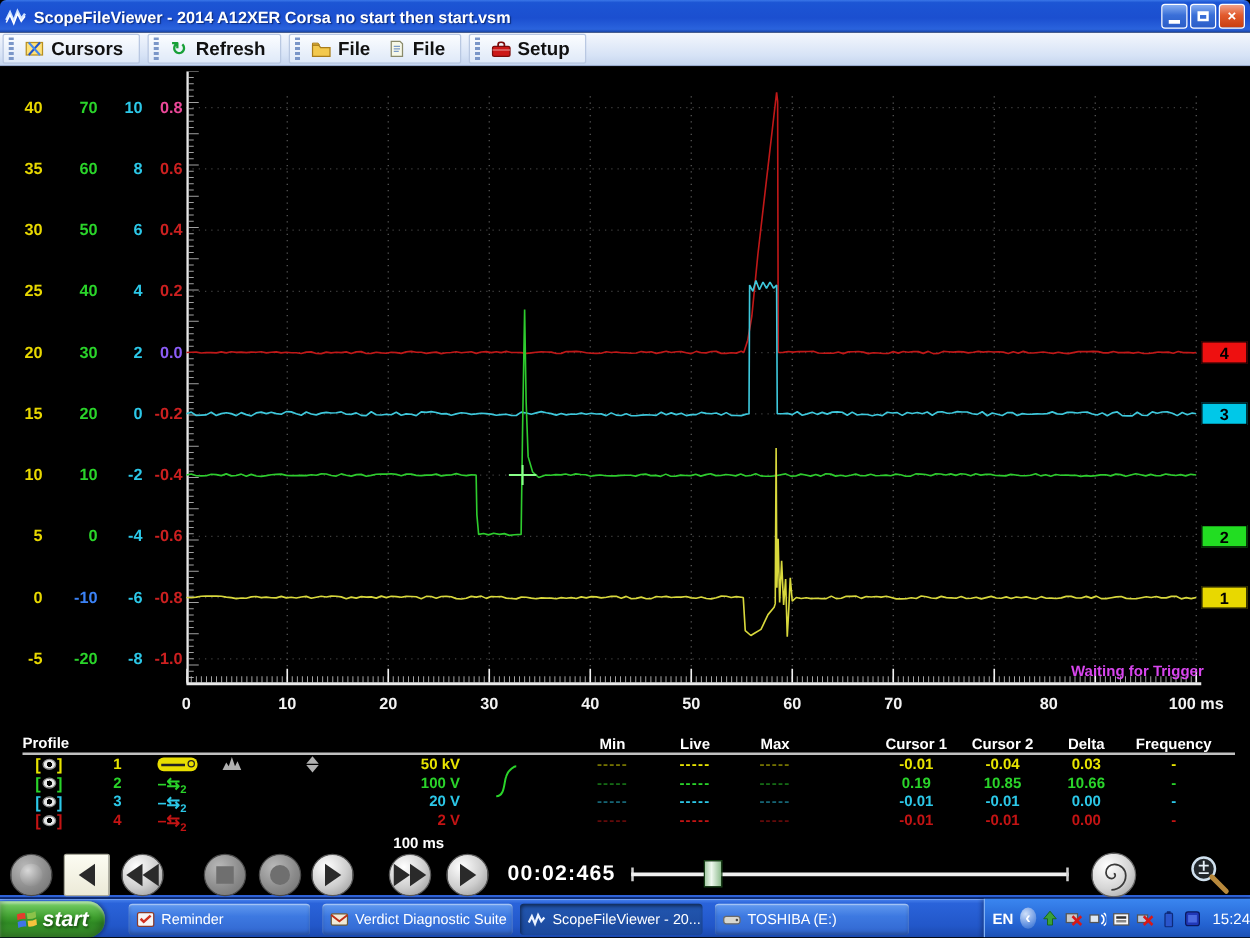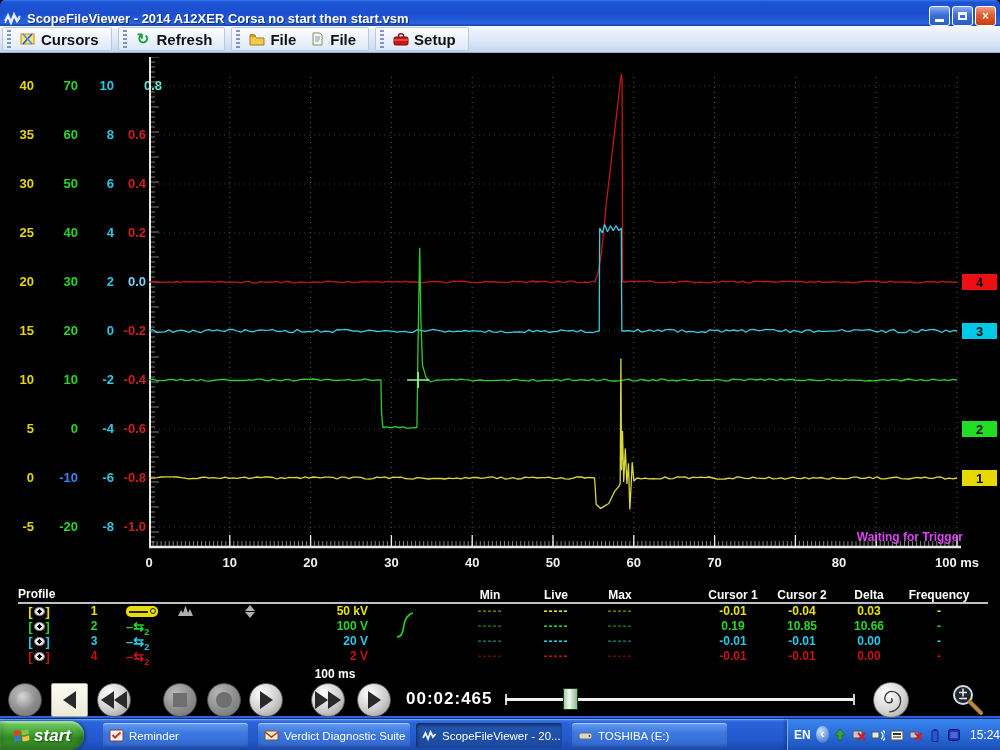--- a/index.html
+++ b/index.html
@@ -1,20 +1,20 @@
 <!DOCTYPE html>
 <html><head>
 <meta charset="utf-8">
 <style>
   * { margin:0; padding:0; box-sizing:border-box; }
   html,body { width:1000px; height:750px; background:#000; font-family:"Liberation Sans",sans-serif; }
   .screen { position:relative; width:1000px; height:750px; overflow:hidden; background:#000; }
 
   
-  .titlebar { position:relative; height:26px; background:linear-gradient(180deg,#3a77e8 0%,#1c55d4 8%,#1b4fd0 55%,#2a63dd 90%,#16409e 100%); display:flex; align-items:flex-end; padding:0 4px; border-radius:5px 5px 0 0; }
+  .titlebar { position:relative; height:26px; background:linear-gradient(180deg,#3a77e8 0%,#1c55d4 8%,#1b4fd0 55%,#2a63dd 90%,#16409e 100%); display:flex; align-items:center; padding:0 4px; border-radius:5px 5px 0 0; }
   .app-logo { width:18px; height:16px; margin-right:5px; display:inline-flex; }
   .title-text { color:#fff; font-weight:bold; font-size:13px; text-shadow:1px 1px 1px #0a2a7a; flex:1; white-space:nowrap; overflow:hidden; }
   .win-btns { display:flex; gap:2px; }
   .wbtn { width:21px; height:20px; border-radius:3px; border:1px solid #fff; background:linear-gradient(180deg,#86aef2,#3a6fd8 45%,#2b5dc8); display:flex; align-items:center; justify-content:center; color:#fff; font-weight:bold; font-size:12px; }
   .wbtn.close { background:linear-gradient(180deg,#f0a088,#e25b2e 45%,#c83e10); }
   .minbar { width:9px; height:3px; background:#fff; margin-top:9px; }
   .restbox { width:9px; height:8px; border:2px solid #fff; border-top-width:3px; }
 
   
   .toolbar { height:27px; background:linear-gradient(180deg,#f4f7fd,#d7e3f6 70%,#c6d6ef); border-bottom:1px solid #9aaccd; display:flex; align-items:stretch; padding:1px 2px; gap:6px; }
@@ -150,21 +150,21 @@
       </button>
     </div>
   </div>
 
   <div class="scope">
     <div id="ylabels">
         <div class="yrow" style="top: 25px;">
           <span class="ycell" style="left: 6px; width: 28px; color: rgb(232, 216, 0);">40</span>
           <span class="ycell" style="left: 48px; width: 30px; color: rgb(42, 212, 42);">70</span>
           <span class="ycell" style="left: 88px; width: 26px; color: rgb(44, 200, 232);">10</span>
-          <span class="ycell" style="left: 132px; width: 30px; color: #5eead4;">0.8</span>
+          <span class="ycell" style="left: 116px; width: 30px; color: #ec4899;">0.8</span>
         </div>
         <div class="yrow" style="top: 74px;">
           <span class="ycell" style="left: 6px; width: 28px; color: rgb(232, 216, 0);">35</span>
           <span class="ycell" style="left: 48px; width: 30px; color: rgb(42, 212, 42);">60</span>
           <span class="ycell" style="left: 88px; width: 26px; color: rgb(44, 200, 232);">8</span>
           <span class="ycell" style="left: 116px; width: 30px; color: rgb(204, 32, 32);">0.6</span>
         </div>
         <div class="yrow" style="top: 123px;">
           <span class="ycell" style="left: 6px; width: 28px; color: rgb(232, 216, 0);">30</span>
           <span class="ycell" style="left: 48px; width: 30px; color: rgb(42, 212, 42);">50</span>
@@ -174,21 +174,21 @@
         <div class="yrow" style="top: 172px;">
           <span class="ycell" style="left: 6px; width: 28px; color: rgb(232, 216, 0);">25</span>
           <span class="ycell" style="left: 48px; width: 30px; color: rgb(42, 212, 42);">40</span>
           <span class="ycell" style="left: 88px; width: 26px; color: rgb(44, 200, 232);">4</span>
           <span class="ycell" style="left: 116px; width: 30px; color: rgb(204, 32, 32);">0.2</span>
         </div>
         <div class="yrow" style="top: 221px;">
           <span class="ycell" style="left: 6px; width: 28px; color: rgb(232, 216, 0);">20</span>
           <span class="ycell" style="left: 48px; width: 30px; color: rgb(42, 212, 42);">30</span>
           <span class="ycell" style="left: 88px; width: 26px; color: rgb(44, 200, 232);">2</span>
-          <span class="ycell" style="left: 116px; width: 30px; color: #7dd3fc;">0.0</span>
+          <span class="ycell" style="left: 116px; width: 30px; color: #8b5cf6;">0.0</span>
         </div>
         <div class="yrow" style="top: 270px;">
           <span class="ycell" style="left: 6px; width: 28px; color: rgb(232, 216, 0);">15</span>
           <span class="ycell" style="left: 48px; width: 30px; color: rgb(42, 212, 42);">20</span>
           <span class="ycell" style="left: 88px; width: 26px; color: rgb(44, 200, 232);">0</span>
           <span class="ycell" style="left: 116px; width: 30px; color: rgb(204, 32, 32);">-0.2</span>
         </div>
         <div class="yrow" style="top: 319px;">
           <span class="ycell" style="left: 6px; width: 28px; color: rgb(232, 216, 0);">10</span>
           <span class="ycell" style="left: 48px; width: 30px; color: rgb(42, 212, 42);">10</span>

